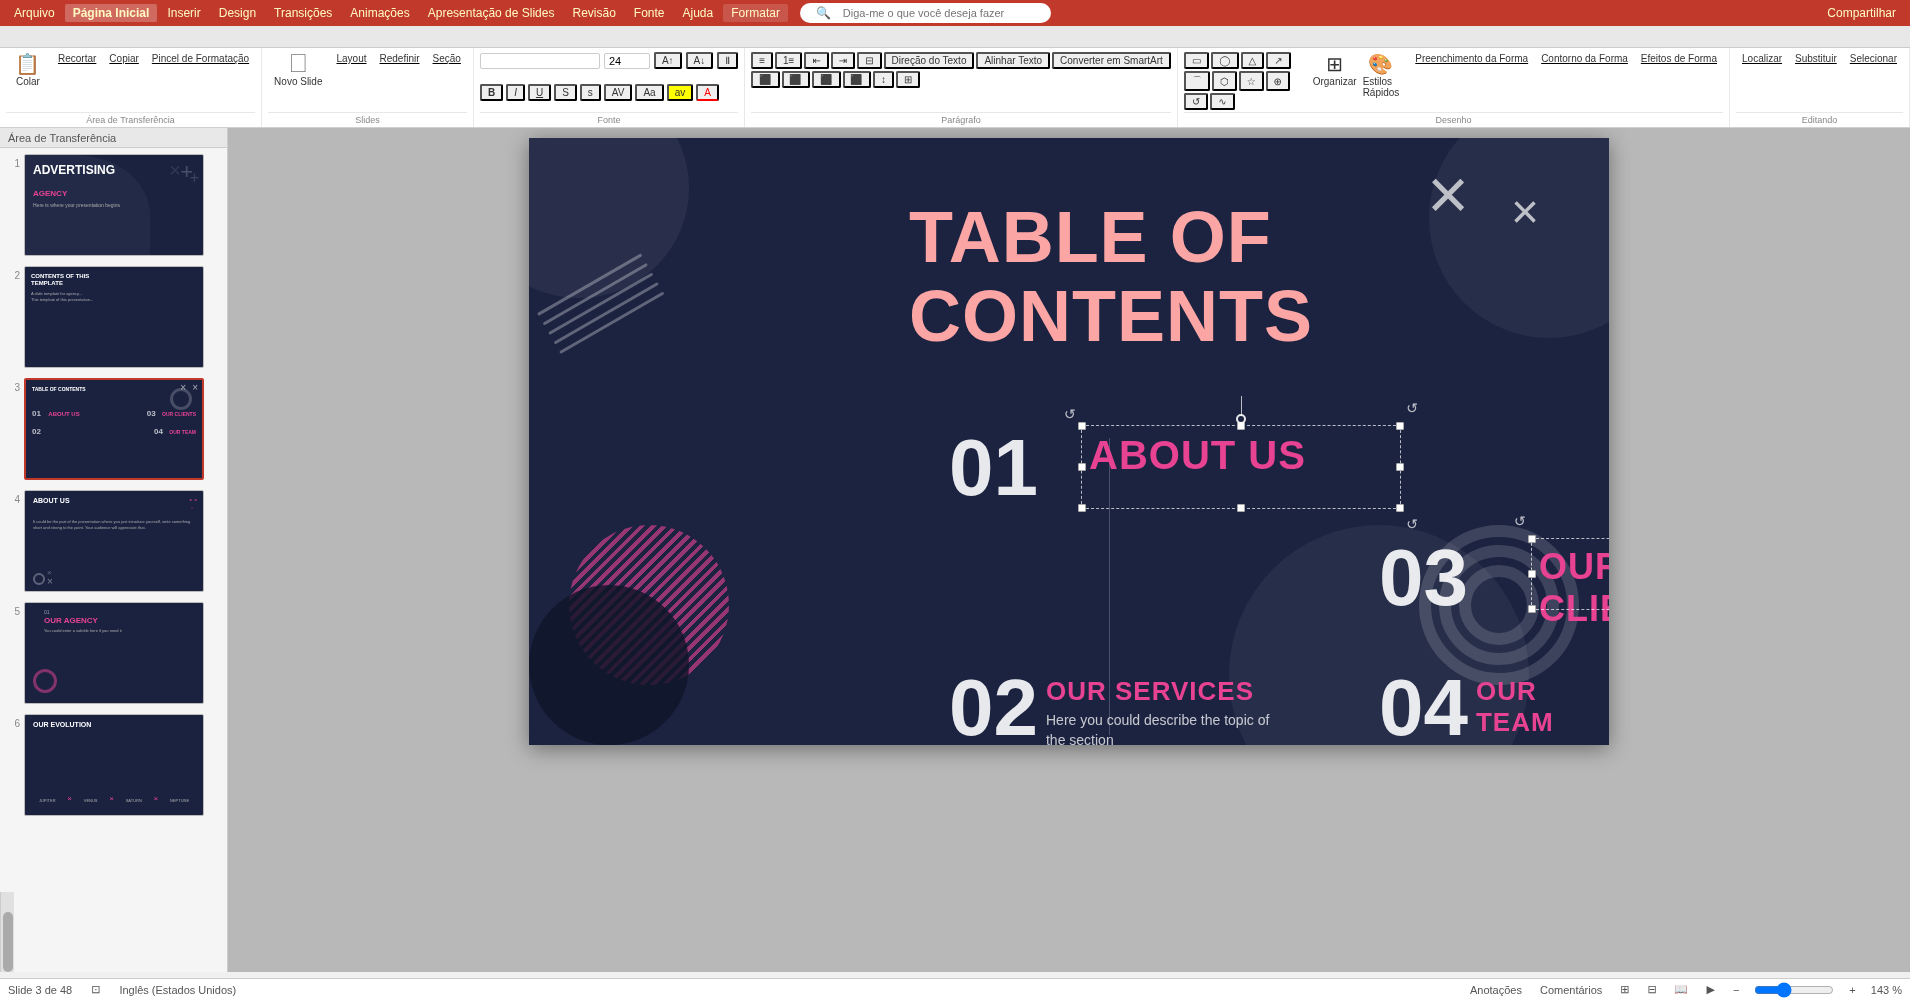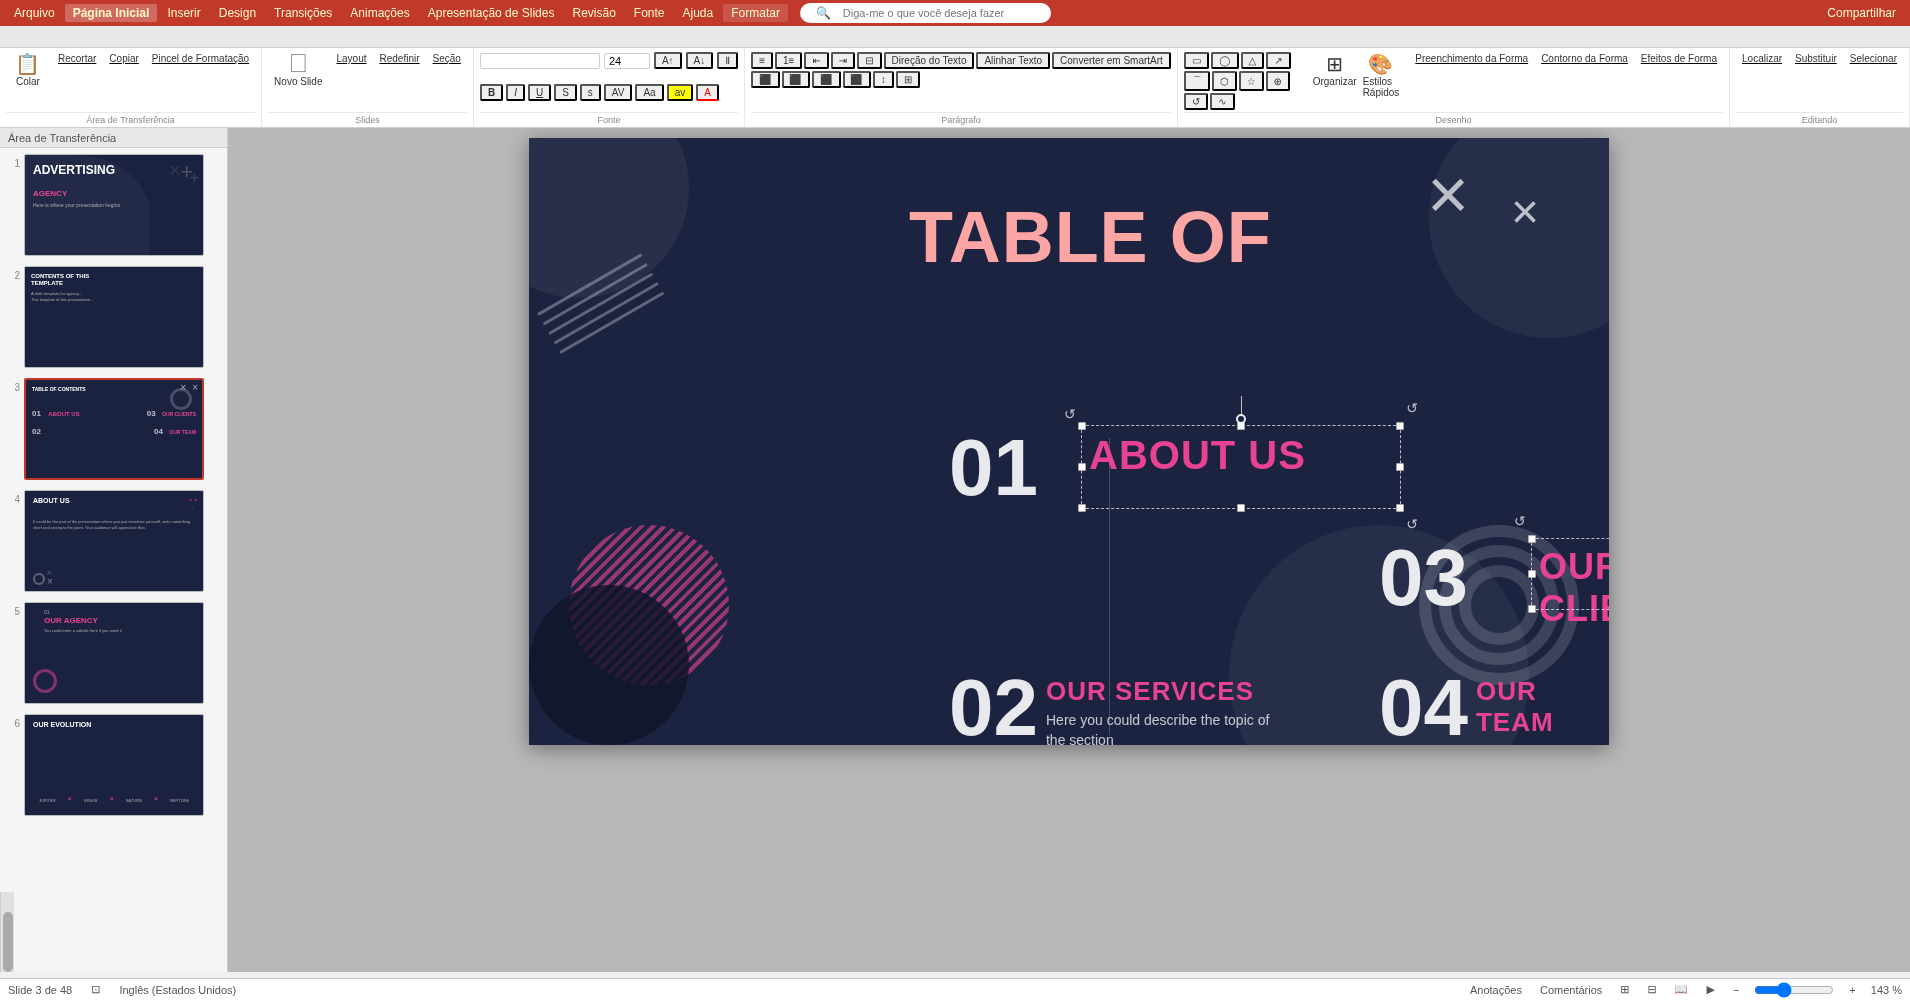--- a/index.html
+++ b/index.html
@@ -738,20 +738,21 @@
         <div class="deco-ring deco-ring-3"></div>
       </div>
 
       <div class="deco-x deco-x-1">×</div>
       <div class="deco-x deco-x-2">×</div>
 
       <div class="vert-divider"></div>
 
       <div class="slide-title">
         <div>TABLE OF</div>
+        <div>CONTENTS</div>
       </div>
 
       <div class="toc-item" style="left:420px; top:290px;">
         <div class="toc-number">01</div>
       </div>
 
       <div style="position:absolute; left:560px; top:295px;">
 
         <div class="selection-box" style="left:-8px; top:-8px; width:320px; height:84px;">
 

